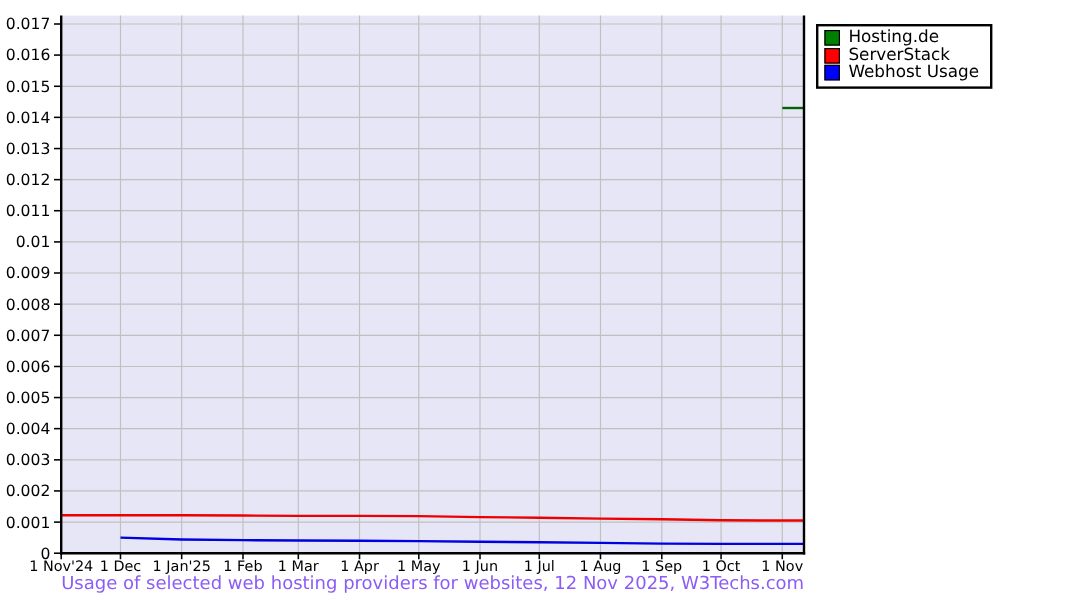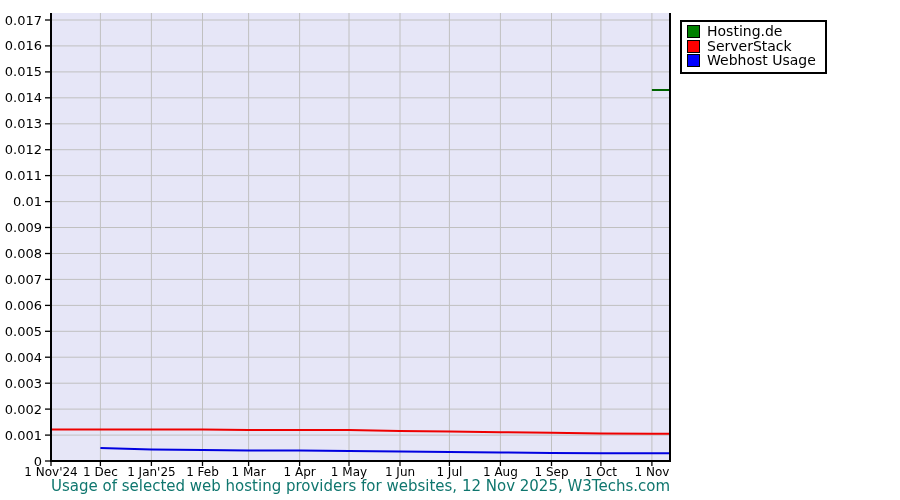--- a/index.html
+++ b/index.html
@@ -6,21 +6,21 @@
   .stage{position:relative;width:900px;height:500px;background:#ffffff;overflow:hidden;
          font-family:"DejaVu Sans", sans-serif;}
   #chart{position:absolute;left:0;top:0;}
   #chart text{font-family:"DejaVu Sans", sans-serif;}
   .legend{position:absolute;left:680px;top:20px;background:#ffffff;border:2px solid #000;
           padding:3px 9px 4px 5px;display:flex;flex-direction:column;gap:1px;}
   .legend-item{display:flex;align-items:center;gap:7px;line-height:13.5px;}
   .swatch{width:11px;height:11px;border:1px solid #000;flex:0 0 auto;display:inline-block;}
   .legend-label{font-size:14px;color:#000;white-space:nowrap;}
   .chart-title{position:absolute;left:51px;top:477px;width:619px;text-align:center;
-               font-size:15px;color:#0f766e;white-space:nowrap;}
+               font-size:15px;color:#8b5cf6;white-space:nowrap;}
 </style>
 </head>
 <body>
 
 <div class="stage">
   <svg id="chart" width="900" height="500" viewBox="0 0 900 500">
       <rect x="51" y="13" width="619" height="448" fill="#e6e6f7"></rect>
       <line x1="51" y1="435.1" x2="670" y2="435.1" stroke="#c0c0c0" stroke-width="1"></line>
       <line x1="51" y1="409.1" x2="670" y2="409.1" stroke="#c0c0c0" stroke-width="1"></line>
       <line x1="51" y1="383.2" x2="670" y2="383.2" stroke="#c0c0c0" stroke-width="1"></line>

